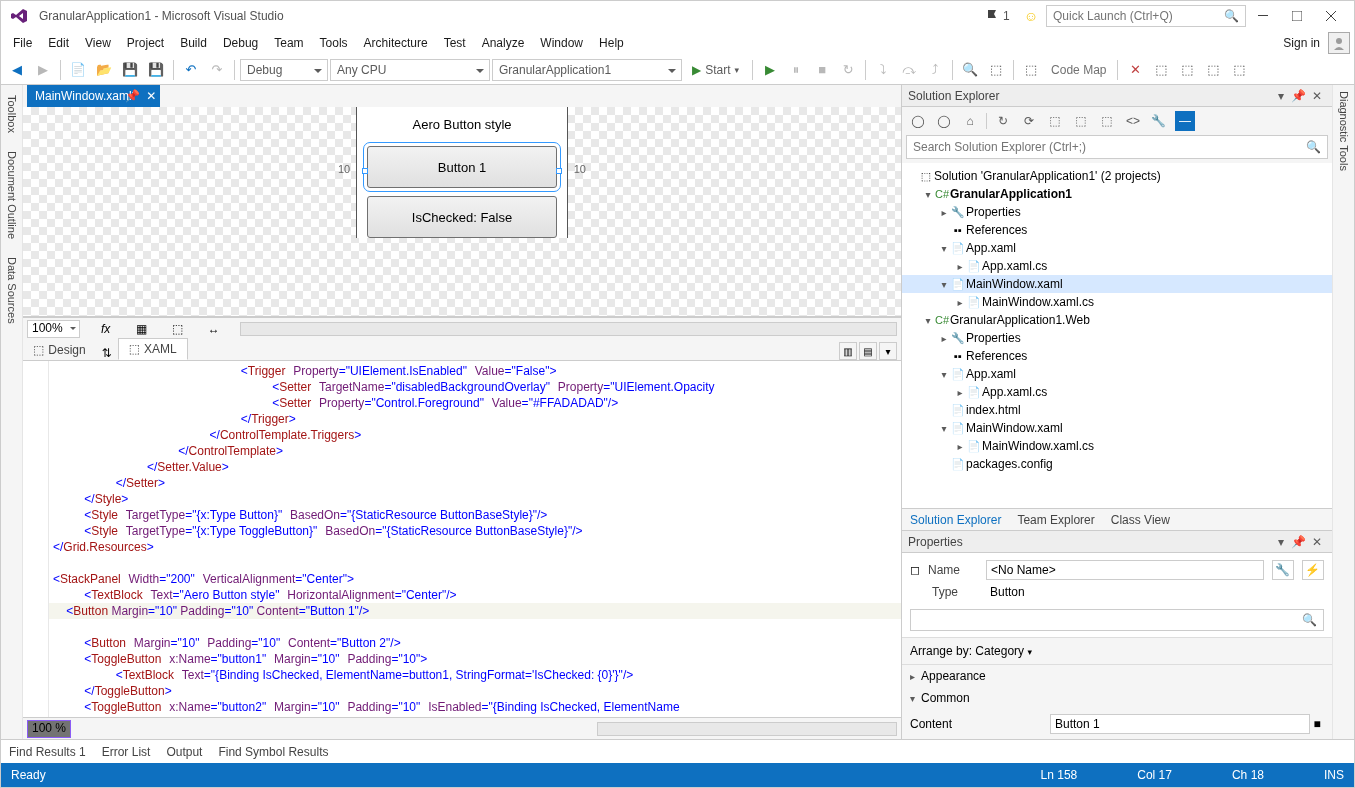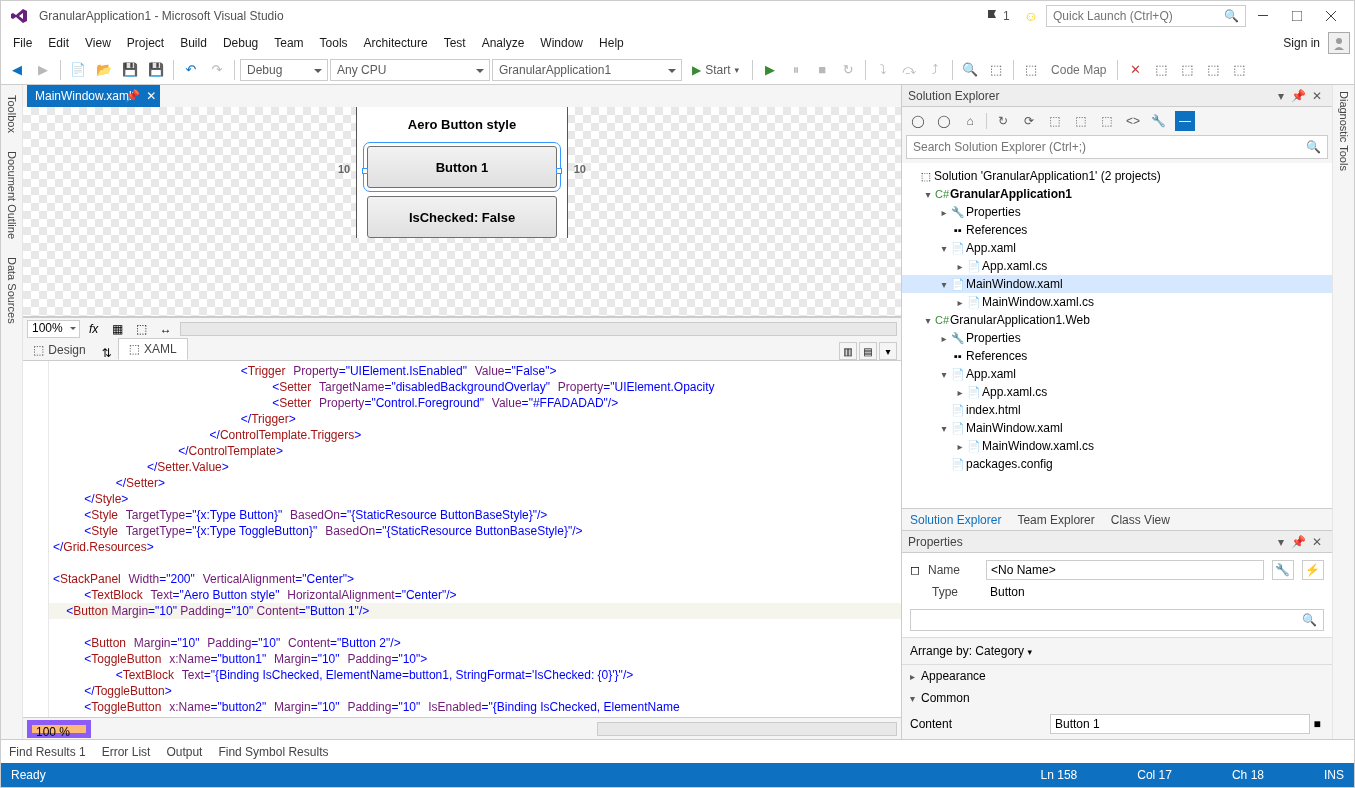--- a/index.html
+++ b/index.html
@@ -35,31 +35,31 @@
 .side-tabs-left .vtab { writing-mode: vertical-rl; font-size: 11px; padding: 4px 2px; color: #444; }
 .side-tabs-right { width: 22px; border-left: 1px solid #e5e5e5; background: #f5f5f5; display: flex; flex-direction: column; align-items: center; padding-top: 6px; }
 .side-tabs-right .vtab { writing-mode: vertical-rl; font-size: 11px; color: #444; }
 
 .editor-area { flex: 1; display: flex; flex-direction: column; min-width: 0; border-right: 1px solid #ccc; }
 .doc-tabs { height: 22px; display: flex; align-items: flex-end; background: #f5f5f5; padding-left: 4px; }
 .doc-tab { background: #0e70c0; color: #fff; height: 22px; display: flex; align-items: center; padding: 0 24px 0 8px; font-size: 12px; position: relative; }
 .doc-tab .pin { position: absolute; right: 4px; }
 .doc-tab .close { position: absolute; right: 4px; }
 
-.designer { flex: 0 0 210px; position: relative; background: #4c1d95; border-bottom: 1px solid #ccc; display: flex; overflow: hidden; font-weight: bold; }
+.designer { flex: 0 0 210px; position: relative; background: #4c1d95; border-bottom: 1px solid #ccc; display: flex; overflow: hidden; }
 .designer .canvas-wrap { flex: 1; position: relative; display: flex; justify-content: center; overflow: auto; }
 .checker { background-image: linear-gradient(45deg,#e8e8e8 25%,transparent 25%),linear-gradient(-45deg,#e8e8e8 25%,transparent 25%),linear-gradient(45deg,transparent 75%,#e8e8e8 75%),linear-gradient(-45deg,transparent 75%,#e8e8e8 75%); background-size:16px 16px; background-position:0 0,0 8px,8px -8px,-8px 0; background-color:#fff; }
 .window-sim { width: 212px; background: #fff; border-left: 1px solid #555; border-right: 1px solid #555; position: relative; padding-top: 4px; }
 .window-sim .heading { text-align: center; font-size: 13px; padding: 6px 0; }
 .sim-btn { margin: 8px 10px; height: 42px; border: 1px solid #707070; border-radius: 3px; background: linear-gradient(#f2f2f2,#e0e0e0); display: flex; align-items: center; justify-content: center; font-size: 13px; }
 .sim-btn.selected { outline: 1px solid #3399ff; outline-offset: 3px; position: relative; }
 .handle { position: absolute; width: 6px; height: 6px; border: 1px solid #3399ff; background: #fff; }
 .mg-label { position: absolute; font-size: 11px; color: #666; }
 
-.designer-toolbar { height: 22px; border-top: 1px solid #ccc; background: #f5f5f5; display: flex; align-items: center; padding: 0 4px; gap: 4px; font-size: 11px; }
+.designer-toolbar { height: 22px; border-top: 1px solid #ccc; background: #f5f5f5; display: flex; align-items: center; padding: 0 4px; gap: 16px; font-size: 11px; }
 .designer-toolbar .combo-sm { border: 1px solid #ccc; height: 18px; padding: 0 16px 0 4px; position: relative; background: #fff; }
 .designer-toolbar .combo-sm::after { content: ""; position: absolute; right: 3px; top: 6px; border: 3px solid transparent; border-top-color: #5b5b5b; }
 .designer-toolbar .dtbtn { width: 20px; height: 18px; display: flex; align-items: center; justify-content: center; border: 1px solid transparent; }
 
 .pane-tabs { height: 22px; display: flex; align-items: flex-end; background: #f5f5f5; border-bottom: 1px solid #ccc; }
 .pane-tab { padding: 3px 10px; font-size: 12px; color: #444; display: flex; align-items: center; gap: 4px; }
 .pane-tab.active { background: #fff; border: 1px solid #ccc; border-bottom-color: #fff; }
 .pane-tabs .swap { padding: 0 6px; }
 .pane-tabs .right-icons { margin-left: auto; display: flex; padding-right: 4px; gap: 2px; }
 .pane-tabs .ricon { width: 18px; height: 18px; border: 1px solid #ccc; display:flex;align-items:center;justify-content:center;font-size:10px;}
@@ -297,21 +297,21 @@
 <span class="c-punc">&lt;</span><span class="c-tag">StackPanel</span> <span class="c-attr">Width</span><span class="c-punc">=</span><span class="c-val">"200"</span> <span class="c-attr">VerticalAlignment</span><span class="c-punc">=</span><span class="c-val">"Center"</span><span class="c-punc">&gt;</span>
     <span class="c-punc">&lt;</span><span class="c-tag">TextBlock</span> <span class="c-attr">Text</span><span class="c-punc">=</span><span class="c-val">"Aero Button style"</span> <span class="c-attr">HorizontalAlignment</span><span class="c-punc">=</span><span class="c-val">"Center"</span><span class="c-punc">/&gt;</span>
 <span class="hi-line">    <span class="c-punc">&lt;</span><span class="c-tag">Button</span> <span class="c-attr">Margin</span><span class="c-punc">=</span><span class="c-val">"10"</span> <span class="c-attr">Padding</span><span class="c-punc">=</span><span class="c-val">"10"</span> <span class="c-attr">Content</span><span class="c-punc">=</span><span class="c-val">"Button 1"</span><span class="c-punc">/&gt;</span></span>
     <span class="c-punc">&lt;</span><span class="c-tag">Button</span> <span class="c-attr">Margin</span><span class="c-punc">=</span><span class="c-val">"10"</span> <span class="c-attr">Padding</span><span class="c-punc">=</span><span class="c-val">"10"</span> <span class="c-attr">Content</span><span class="c-punc">=</span><span class="c-val">"Button 2"</span><span class="c-punc">/&gt;</span>
     <span class="c-punc">&lt;</span><span class="c-tag">ToggleButton</span> <span class="c-attr">x:Name</span><span class="c-punc">=</span><span class="c-val">"button1"</span> <span class="c-attr">Margin</span><span class="c-punc">=</span><span class="c-val">"10"</span> <span class="c-attr">Padding</span><span class="c-punc">=</span><span class="c-val">"10"</span><span class="c-punc">&gt;</span>
         <span class="c-punc">&lt;</span><span class="c-tag">TextBlock</span> <span class="c-attr">Text</span><span class="c-punc">=</span><span class="c-val">"{Binding IsChecked, ElementName=button1, StringFormat='IsChecked: {0}'}"</span><span class="c-punc">/&gt;</span>
     <span class="c-punc">&lt;/</span><span class="c-tag">ToggleButton</span><span class="c-punc">&gt;</span>
     <span class="c-punc">&lt;</span><span class="c-tag">ToggleButton</span> <span class="c-attr">x:Name</span><span class="c-punc">=</span><span class="c-val">"button2"</span> <span class="c-attr">Margin</span><span class="c-punc">=</span><span class="c-val">"10"</span> <span class="c-attr">Padding</span><span class="c-punc">=</span><span class="c-val">"10"</span> <span class="c-attr">IsEnabled</span><span class="c-punc">=</span><span class="c-val">"{Binding IsChecked, ElementName</span></div>
 
     <div class="code-bottom">
-      <div class="combo-sm" style="border:5px solid #8b5cf6;padding:0 16px 0 4px;height:18px;position:relative;background:#fdba74">100 %</div>
+      <div class="combo-sm" style="border:1px solid #8b5cf6;padding:0 4px 0 4px;height:18px;position:relative;background:#737373">100 %</div>
       <div style="flex:1"></div>
       <div style="width:300px;height:14px;background:#e8e8e8;border:1px solid #ccc"></div>
     </div>
   </div>
 
   <div class="right-panes">
 
     <div class="pane-header">
       <span class="ph-title">Solution Explorer</span>
       <span class="ph-btn">▾</span>

